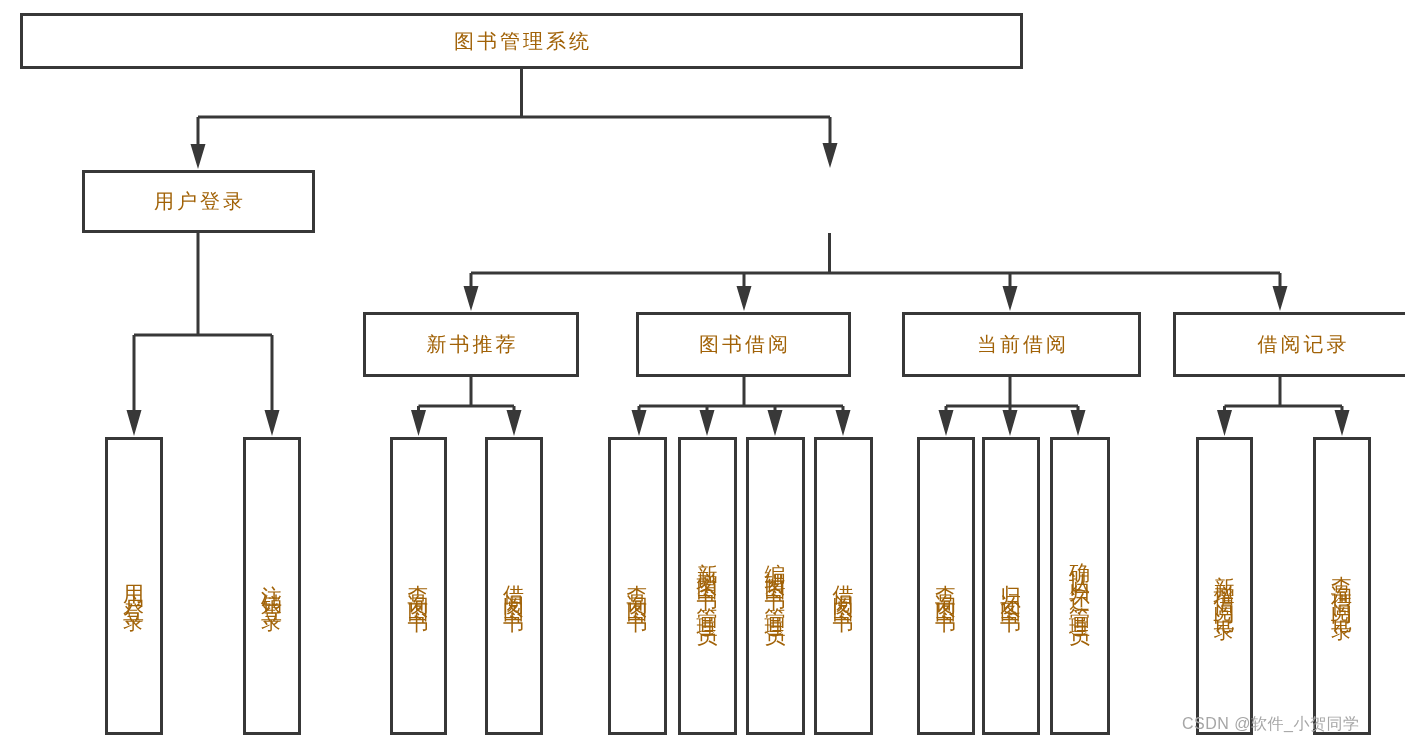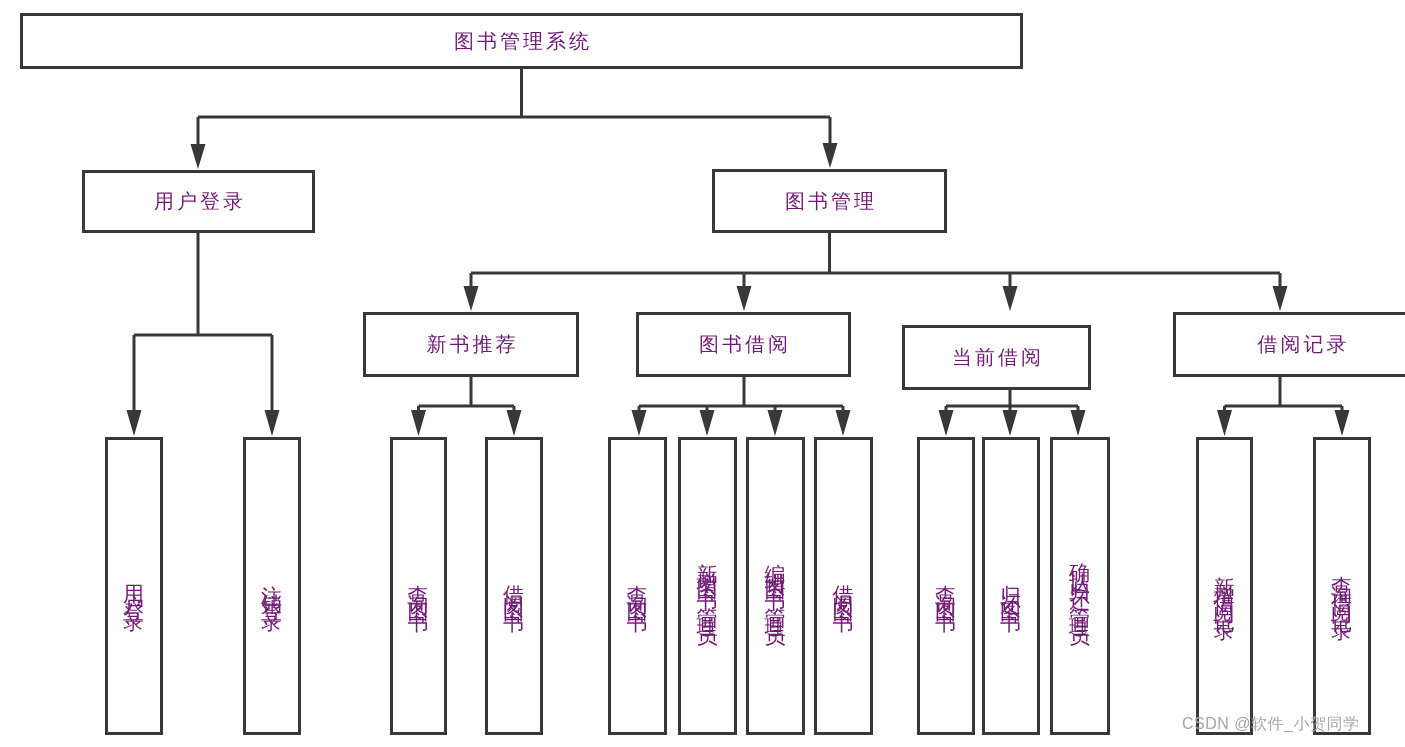--- a/index.html
+++ b/index.html
@@ -26,21 +26,21 @@
     stroke: none;
   }
   .node {
     position: absolute;
     box-sizing: border-box;
     border: 3px solid #383838;
     background: #ffffff;
     display: flex;
     align-items: center;
     justify-content: center;
-    color: #701a75;
+    color: #a16207;
   }
   .node.h {
     font-size: 20px;
     letter-spacing: 3px;
     text-indent: 3px;
     white-space: nowrap;
   }
   .node.v {
     writing-mode: vertical-rl;
     text-orientation: mixed;
@@ -117,25 +117,24 @@
       M946 436 L938.5 410 L953.5 410 Z
       M1010 436 L1002.5 410 L1017.5 410 Z
       M1078 436 L1070.5 410 L1085.5 410 Z
       M1224.5 436 L1217 410 L1232 410 Z
       M1342 436 L1334.5 410 L1349.5 410 Z"></path>
   </svg>
 
   <div class="node h" style="left:20px; top:13px; width:1003px; height:56px;">图书管理系统</div>
 
   <div class="node h" style="left:82px; top:170px; width:233px; height:63px;">用户登录</div>
-  <div class="node h" style="left:712px; top:169px; width:235px; height:64px;">图书管理</div>
 
   <div class="node h" style="left:363px; top:312px; width:216px; height:65px;">新书推荐</div>
   <div class="node h" style="left:636px; top:312px; width:215px; height:65px;">图书借阅</div>
-  <div class="node h" style="left:902px; top:325px; width:189px; height:65px;">当前借阅</div>
+  <div class="node h" style="left:902px; top:312px; width:239px; height:65px;">当前借阅</div>
   <div class="node h" style="left:1173px; top:312px; width:258px; height:65px;">借阅记录</div>
 
   <div class="node v" style="left:105px; top:437px; width:58px; height:298px;">用户登录</div>
   <div class="node v" style="left:243px; top:437px; width:58px; height:298px;">注销登录</div>
 
   <div class="node v" style="left:390px; top:437px; width:57px; height:298px;">查询图书</div>
   <div class="node v" style="left:485px; top:437px; width:58px; height:298px;">借阅图书</div>
 
   <div class="node v" style="left:608px; top:437px; width:59px; height:298px;">查询图书</div>
   <div class="node v" style="left:678px; top:437px; width:59px; height:298px;">新增图书（管理员）</div>

